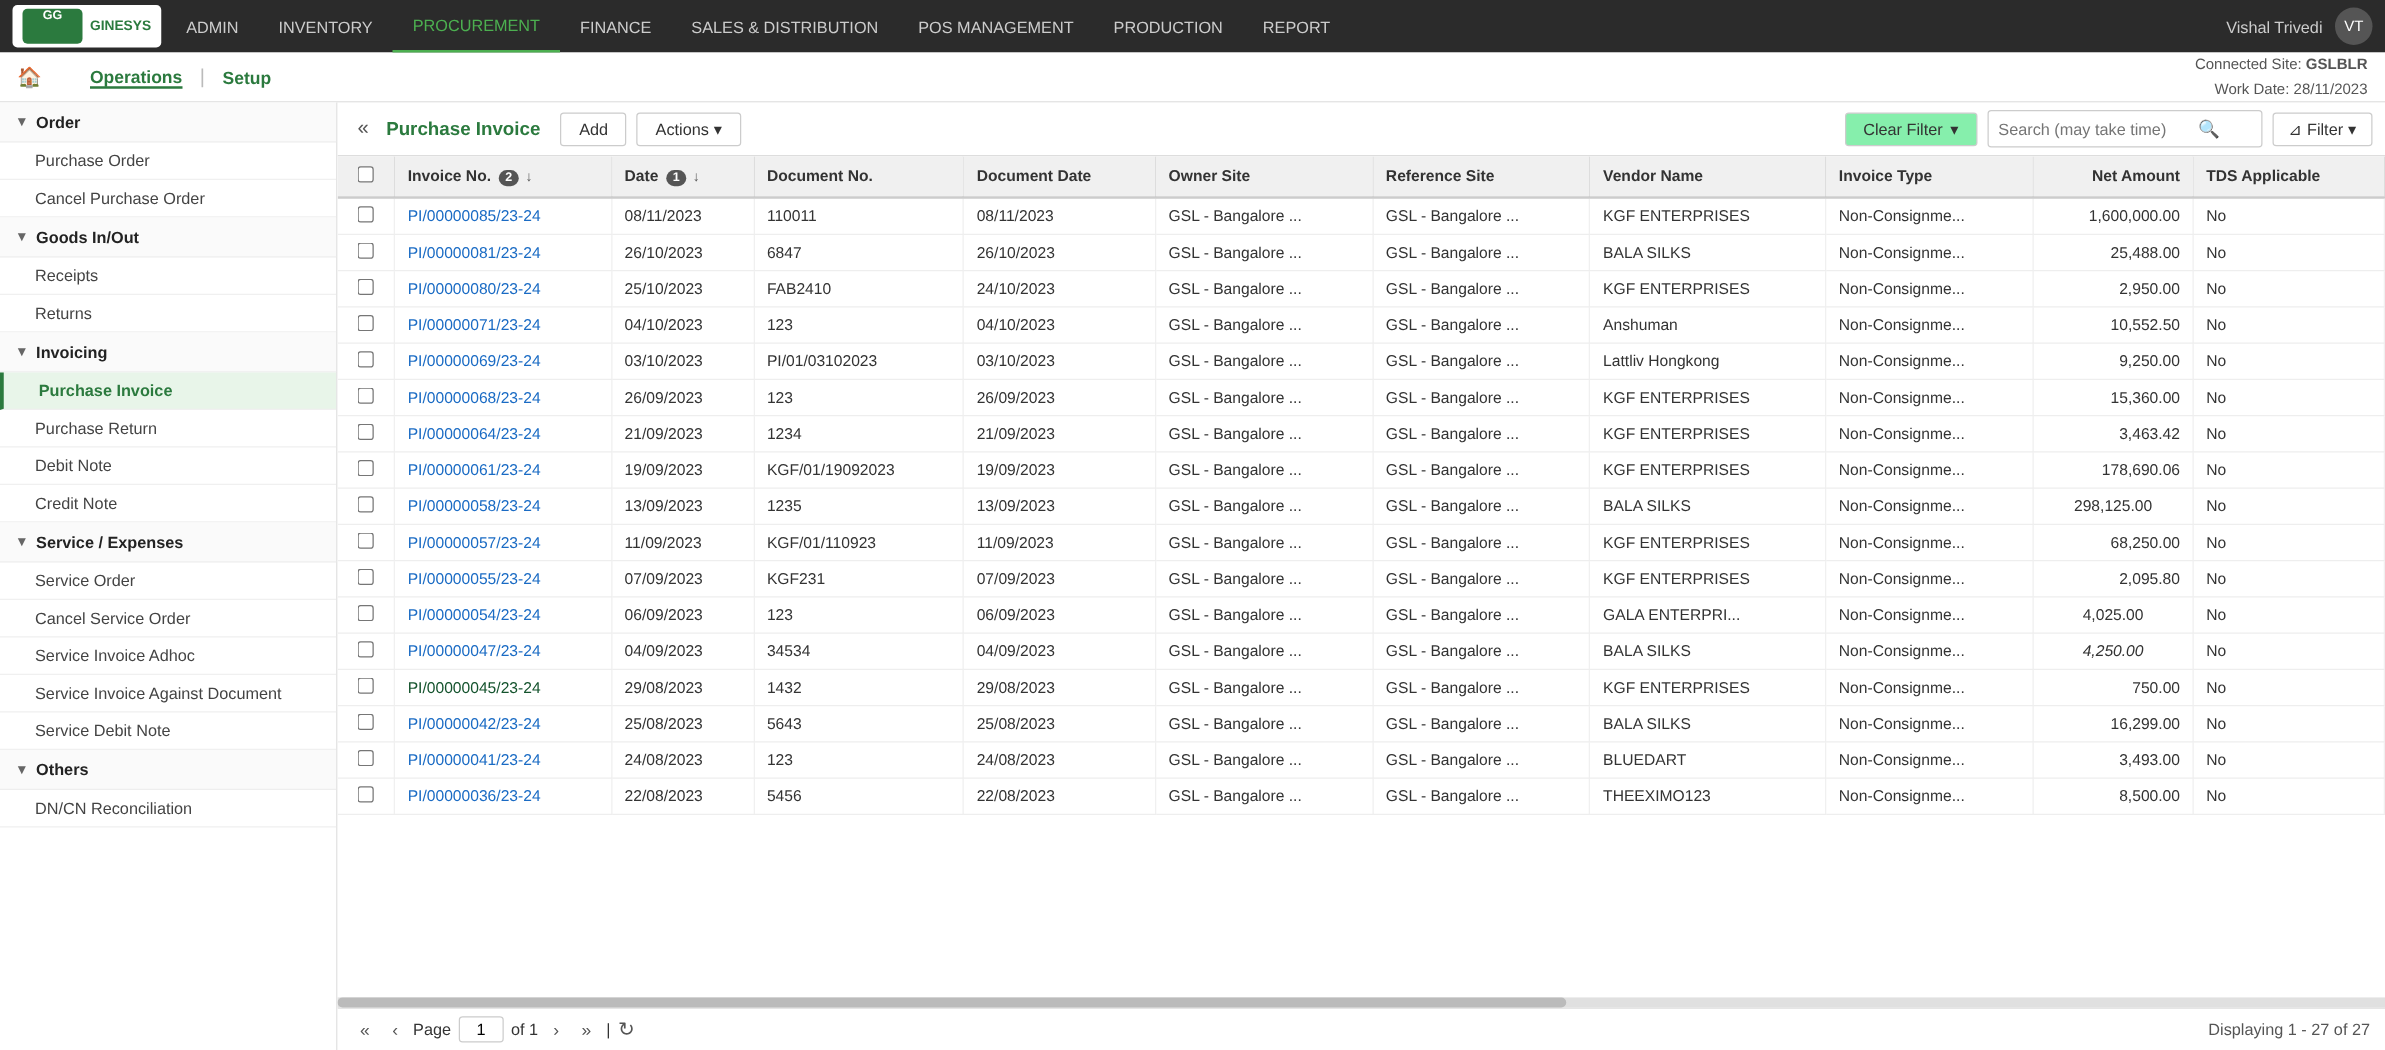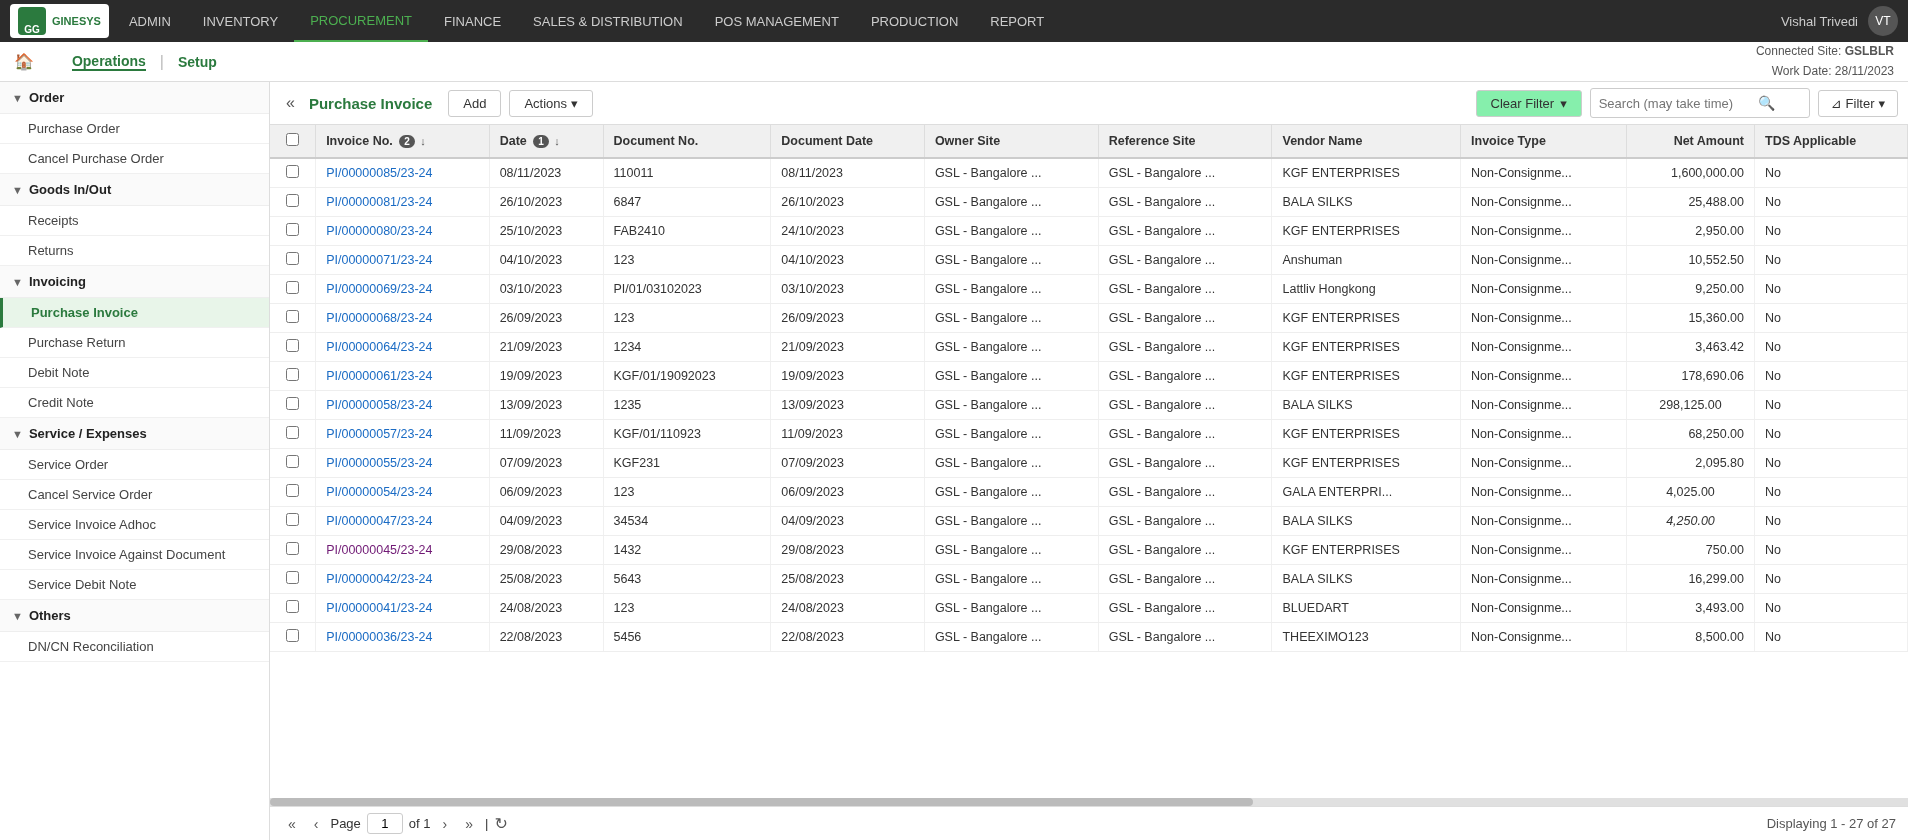--- a/index.html
+++ b/index.html
@@ -124,21 +124,21 @@
     
     .hscroll-bar { height: 8px; background: #e0e0e0; position: relative; }
     .hscroll-thumb { height: 8px; background: #bbb; border-radius: 4px; width: 60%; position: absolute; left: 0; }
   </style>
 </head>
 <body>
 
 <div class="top-nav">
   <div class="top-nav-left">
     <div class="logo-area">
-      <div style="width:28px;height:28px;background:#2b7a3e;border-radius:4px;display:flex;align-items:flex-end;justify-content:center;">
+      <div style="width:48px;height:28px;background:#2b7a3e;border-radius:4px;display:flex;align-items:flex-start;justify-content:center;">
         <span style="color:#fff;font-size:10px;font-weight:bold;">GG</span>
       </div>
       <div>
         <div class="logo-text">GINESYS</div>
       </div>
     </div>
     <div class="nav-items">
       <div class="nav-item">ADMIN</div>
       <div class="nav-item">INVENTORY</div>
       <div class="nav-item active">PROCUREMENT</div>
@@ -460,21 +460,21 @@
       <td>GSL - Bangalore ...</td>
       <td>BALA SILKS</td>
       <td>Non-Consignme...</td>
       <td style="text-align:center;font-style:italic;">4,250.00</td>
       <td>No</td>
     </tr>
             <tr>
       <td style="text-align:center;">
         <input type="checkbox" style="">
       </td>
-      <td style="color:#701a75;cursor:pointer;">PI/00000045/23-24</td>
+      <td style="color:#14532d;cursor:pointer;">PI/00000045/23-24</td>
       <td>29/08/2023</td>
       <td>1432</td>
       <td>29/08/2023</td>
       <td>GSL - Bangalore ...</td>
       <td>GSL - Bangalore ...</td>
       <td>KGF ENTERPRISES</td>
       <td>Non-Consignme...</td>
       <td style="text-align:right;">750.00</td>
       <td>No</td>
     </tr>

